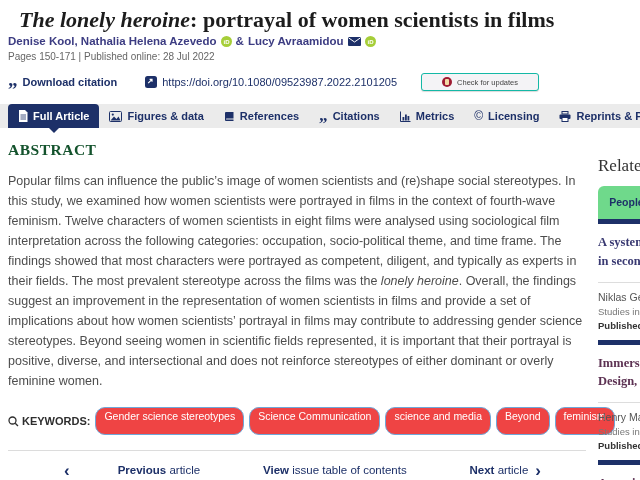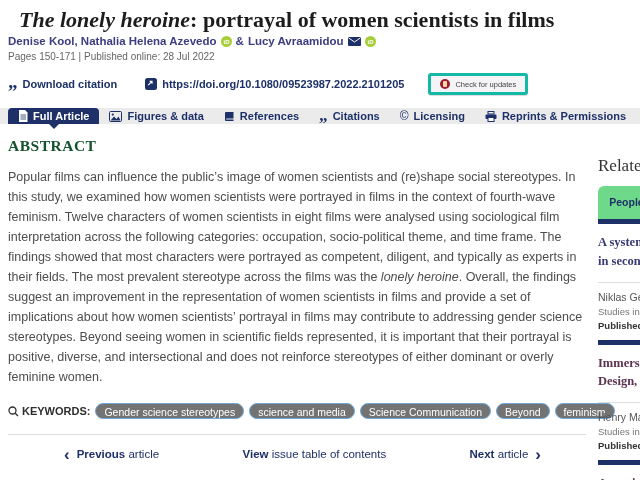--- a/index.html
+++ b/index.html
@@ -10,44 +10,44 @@
   
   .header{padding:5px 0 0 8px;}
   .category{font-size:10.5px;color:#595959;}
   .title{font-family:"Liberation Serif",serif;font-size:22px;font-weight:700;color:#1c1c1c;margin:2px 11px 3px;line-height:1.15;}
   .title .it{font-style:italic;}
   .authors{font-size:11.5px;color:#3c3c82;font-weight:600;display:flex;align-items:center;gap:4px;}
   .authors .last{font-weight:700;}
   .pages{font-size:10px;color:#666;margin-top:4px;}
   .cite-row{margin-top:11px;display:flex;align-items:center;font-size:11px;color:#1d3068;}
   .cite-link{display:flex;align-items:center;gap:5px;font-weight:700;cursor:pointer;}
-  .doi-link{display:flex;align-items:center;gap:5px;margin-left:28px;font-weight:700;cursor:pointer;}
+  .doi-link{display:flex;align-items:center;gap:5px;margin-left:28px;font-weight:400;cursor:pointer;}
   .quote-glyph{font-family:"Liberation Serif",serif;font-size:19px;font-weight:700;line-height:10px;height:10px;transform:rotate(180deg);display:inline-block;}
-  .check-badge{margin-left:24px;display:flex;align-items:center;gap:5px;background:#f4f3f6;border:3px solid #14b8a6;border-radius:3px;padding:3px 9px;font-size:7.5px;color:#444;box-shadow:0 1px 1px rgba(0,0,0,0.15);cursor:pointer;}
+  .check-badge{margin-left:24px;display:flex;align-items:center;gap:5px;background:#f4f3f6;border:1px solid #14b8a6;border-radius:3px;padding:3px 20px;font-size:7.5px;color:#444;box-shadow:0 1px 1px rgba(0,0,0,0.15);cursor:pointer;}
   .crossmark{width:10px;height:10px;border-radius:50%;background:#9e1b32;display:inline-block;position:relative;}
   .crossmark:after{content:"";position:absolute;left:3px;top:2px;width:4px;height:6px;background:#f3d9a4;border-radius:1px;}
   
-  .tabbar{margin-top:13px;height:16px;background:#ebebeb;display:flex;align-items:stretch;padding-left:8px;}
+  .tabbar{margin-top:13px;height:24px;background:#ebebeb;display:flex;align-items:stretch;padding-left:8px;}
   .tab{display:flex;align-items:center;gap:5px;padding:0 10px;font-size:11px;font-weight:700;color:#1d3068;white-space:nowrap;cursor:pointer;}
   .tab.active{background:#1d3068;color:#fff;border-radius:4px 4px 0 0;position:relative;}
   .tab.active:after{content:"";position:absolute;top:100%;left:50%;margin-left:-5px;border:5px solid transparent;border-top-color:#1d3068;}
   .tab .cicon{font-size:12px;font-weight:400;}
   .tab .qicon{font-family:"Liberation Serif",serif;font-size:17px;font-weight:700;line-height:8px;height:9px;transform:rotate(180deg);display:inline-block;}
   
   .main{width:590px;padding:13px 0 0 8px;}
   .abstract-h{font-family:"Liberation Serif",serif;font-size:15.5px;font-weight:700;letter-spacing:0.5px;color:#14532d;margin:0 0 12px;}
   .abstract-p{font-size:12.5px;line-height:20px;color:#4d4d4d;margin:0;width:578px;}
   .abstract-p .it{font-style:italic;}
   .kw-row{margin-top:16px;display:flex;align-items:center;gap:5px;white-space:nowrap;}
   .kw-label{font-size:11px;font-weight:700;color:#2e2e2e;display:flex;align-items:center;gap:3px;}
-  .pill{background:#737373;border:1px solid #6fa7d8;color:#fff;font-size:10.5px;padding:2px 8px 0;border-radius:10px;cursor:pointer;}
+  .pill{background:#ef4444;border:1px solid #6fa7d8;color:#fff;font-size:10.5px;padding:2px 8px 12px;border-radius:10px;cursor:pointer;}
   .divider{border:none;border-top:1px solid #dcdcdc;margin:15px 0 0;width:578px;}
   .footer-nav{width:578px;display:flex;align-items:center;justify-content:space-between;padding:13px 0 0 0;font-size:11.5px;color:#1d3068;box-sizing:border-box;padding-left:56px;padding-right:45px;}
   .fn-item{display:flex;align-items:center;gap:7px;cursor:pointer;}
-  .fn-item .b{font-weight:700;}
+  .fn-item .b{font-weight:700;margin-left:41px;}
   .chev{font-size:17px;font-weight:700;line-height:11px;}
   
   .sidebar{position:absolute;left:598px;top:150px;width:280px;}
   .sb-heading{font-family:"Liberation Serif",serif;font-size:17px;color:#333;margin:6px 0 10px;}
   .sb-tab{width:106px;background:#6fd98b;border-radius:6px 6px 0 0;color:#1d3068;font-weight:700;font-size:10.5px;text-align:center;padding:9px 8px;line-height:1.45;box-sizing:border-box;cursor:pointer;}
   .sb-bar{height:5px;background:#1d3068;width:280px;}
   .sb-article{padding:9px 0 0;}
   .sb-title{font-family:"Liberation Serif",serif;font-size:12.5px;line-height:1.5;font-weight:600;cursor:pointer;}
   .sb-meta{border-top:1px solid #ddd;margin-top:11px;padding:8px 0 9px;}
   .sb-author{font-size:10.5px;color:#555;}
@@ -132,20 +132,31 @@
           <path d="M2 1 Q1 1 1 2 V9 Q1 10 2 10 H9.5 V8.5 H2.5 Q2 8.5 2 8 Q2 7.5 2.5 7.5 H9.5 V1 Z" fill="#1d3068"></path>
         </svg>
       </span>
     <span>References</span>
   </div>
   <div class="tab">
     <span class="qicon">“</span>
     <span>Citations</span>
   </div>
   <div class="tab">
+    <span>
+        <svg width="11" height="11" viewBox="0 0 11 11">
+          <path d="M0.5 0.5 V10.5 H10.5" stroke="#1d3068" fill="none"></path>
+          <rect x="2.5" y="6" width="1.8" height="3.5" fill="#1d3068"></rect>
+          <rect x="5" y="3.5" width="1.8" height="6" fill="#1d3068"></rect>
+          <rect x="7.5" y="5" width="1.8" height="4.5" fill="#1d3068"></rect>
+        </svg>
+      </span>
+    <span>Metrics</span>
+  </div>
+  <div class="tab">
     <span class="cicon">©</span>
     <span>Licensing</span>
   </div>
   <div class="tab">
     <span>
         <svg width="12" height="11" viewBox="0 0 12 11">
           <rect x="3" y="0.5" width="6" height="2.5" fill="none" stroke="#1d3068"></rect>
           <rect x="0.5" y="3.5" width="11" height="4.5" rx="1" fill="#1d3068"></rect>
           <rect x="3" y="6.5" width="6" height="4" fill="#fff" stroke="#1d3068"></rect>
         </svg>
@@ -163,22 +174,22 @@
     <span class="kw-label">
       <span>
           <svg width="11" height="11" viewBox="0 0 11 11">
             <circle cx="4.5" cy="4.5" r="3.5" fill="none" stroke="#2e2e2e" stroke-width="1.3"></circle>
             <path d="M7.2 7.2 L10 10" stroke="#2e2e2e" stroke-width="1.3"></path>
           </svg>
         </span>
       <span>KEYWORDS:</span>
     </span>
     <span class="pill">Gender science stereotypes</span>
+    <span class="pill">Science Communication</span>
     <span class="pill">science and media</span>
-    <span class="pill">Science Communication</span>
     <span class="pill">Beyond</span>
     <span class="pill">feminism</span>
   </div>
 
   <hr class="divider">
 
   <div class="footer-nav">
     <span class="fn-item">
       <span class="chev">‹</span>
       <span><span class="b">Previous</span> <span>article</span></span>

